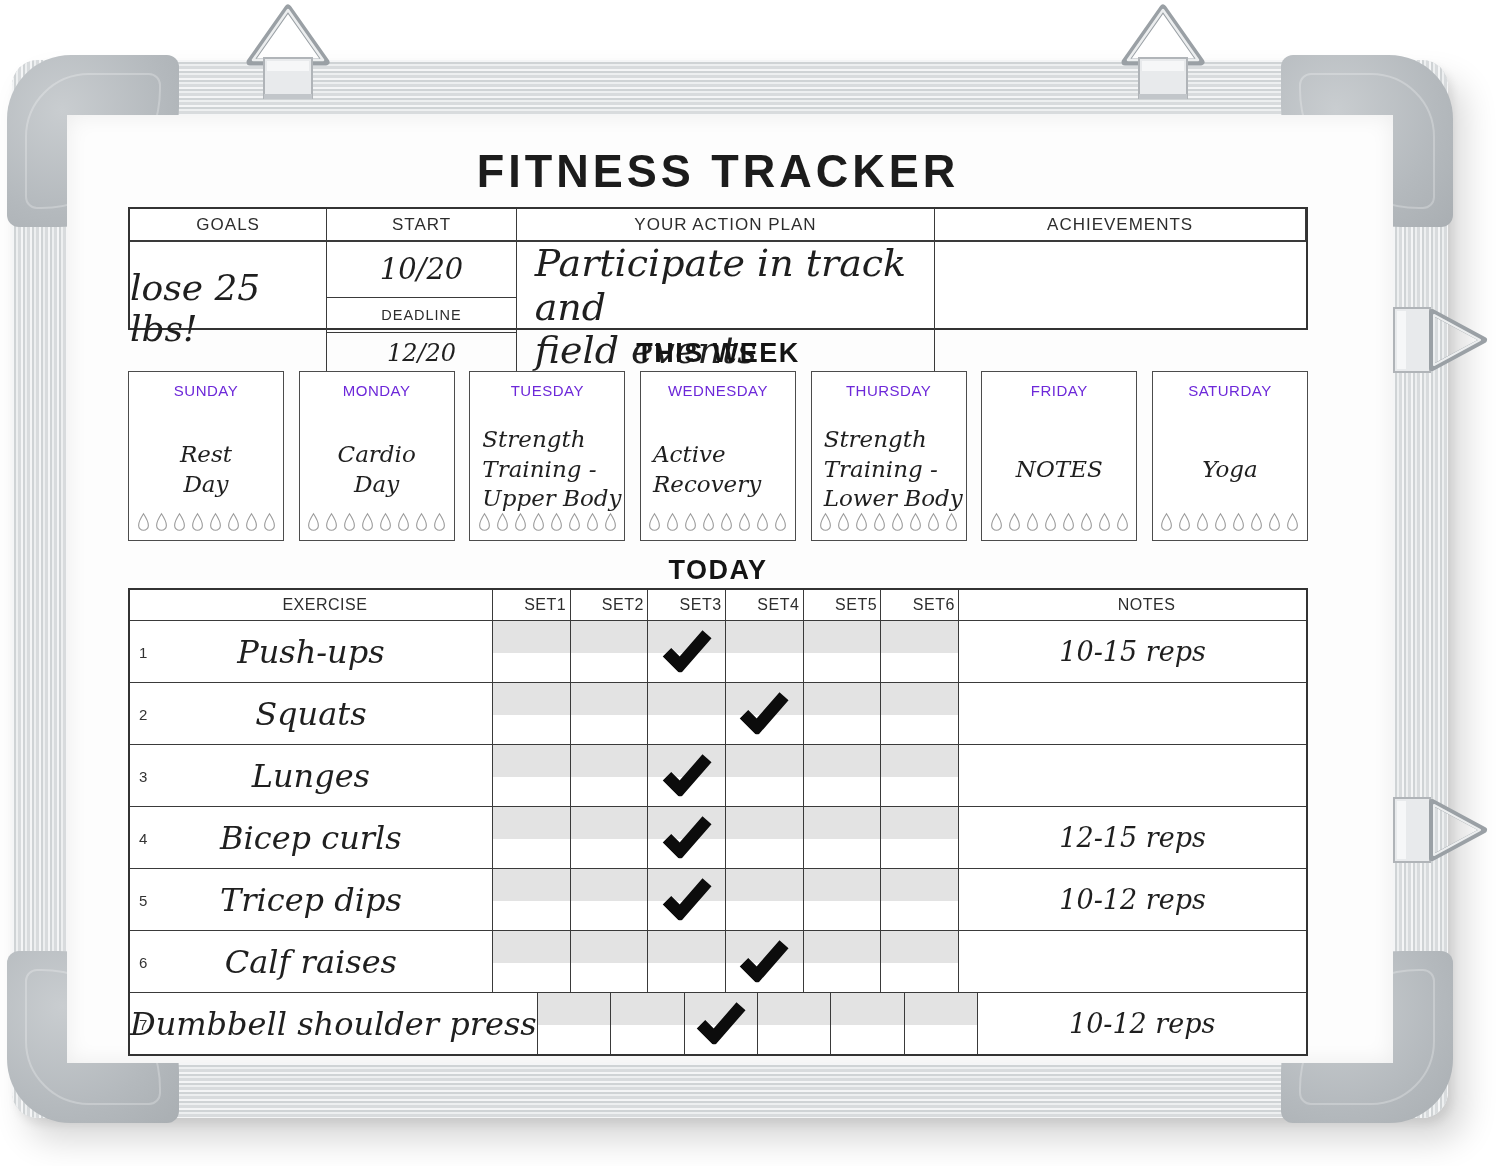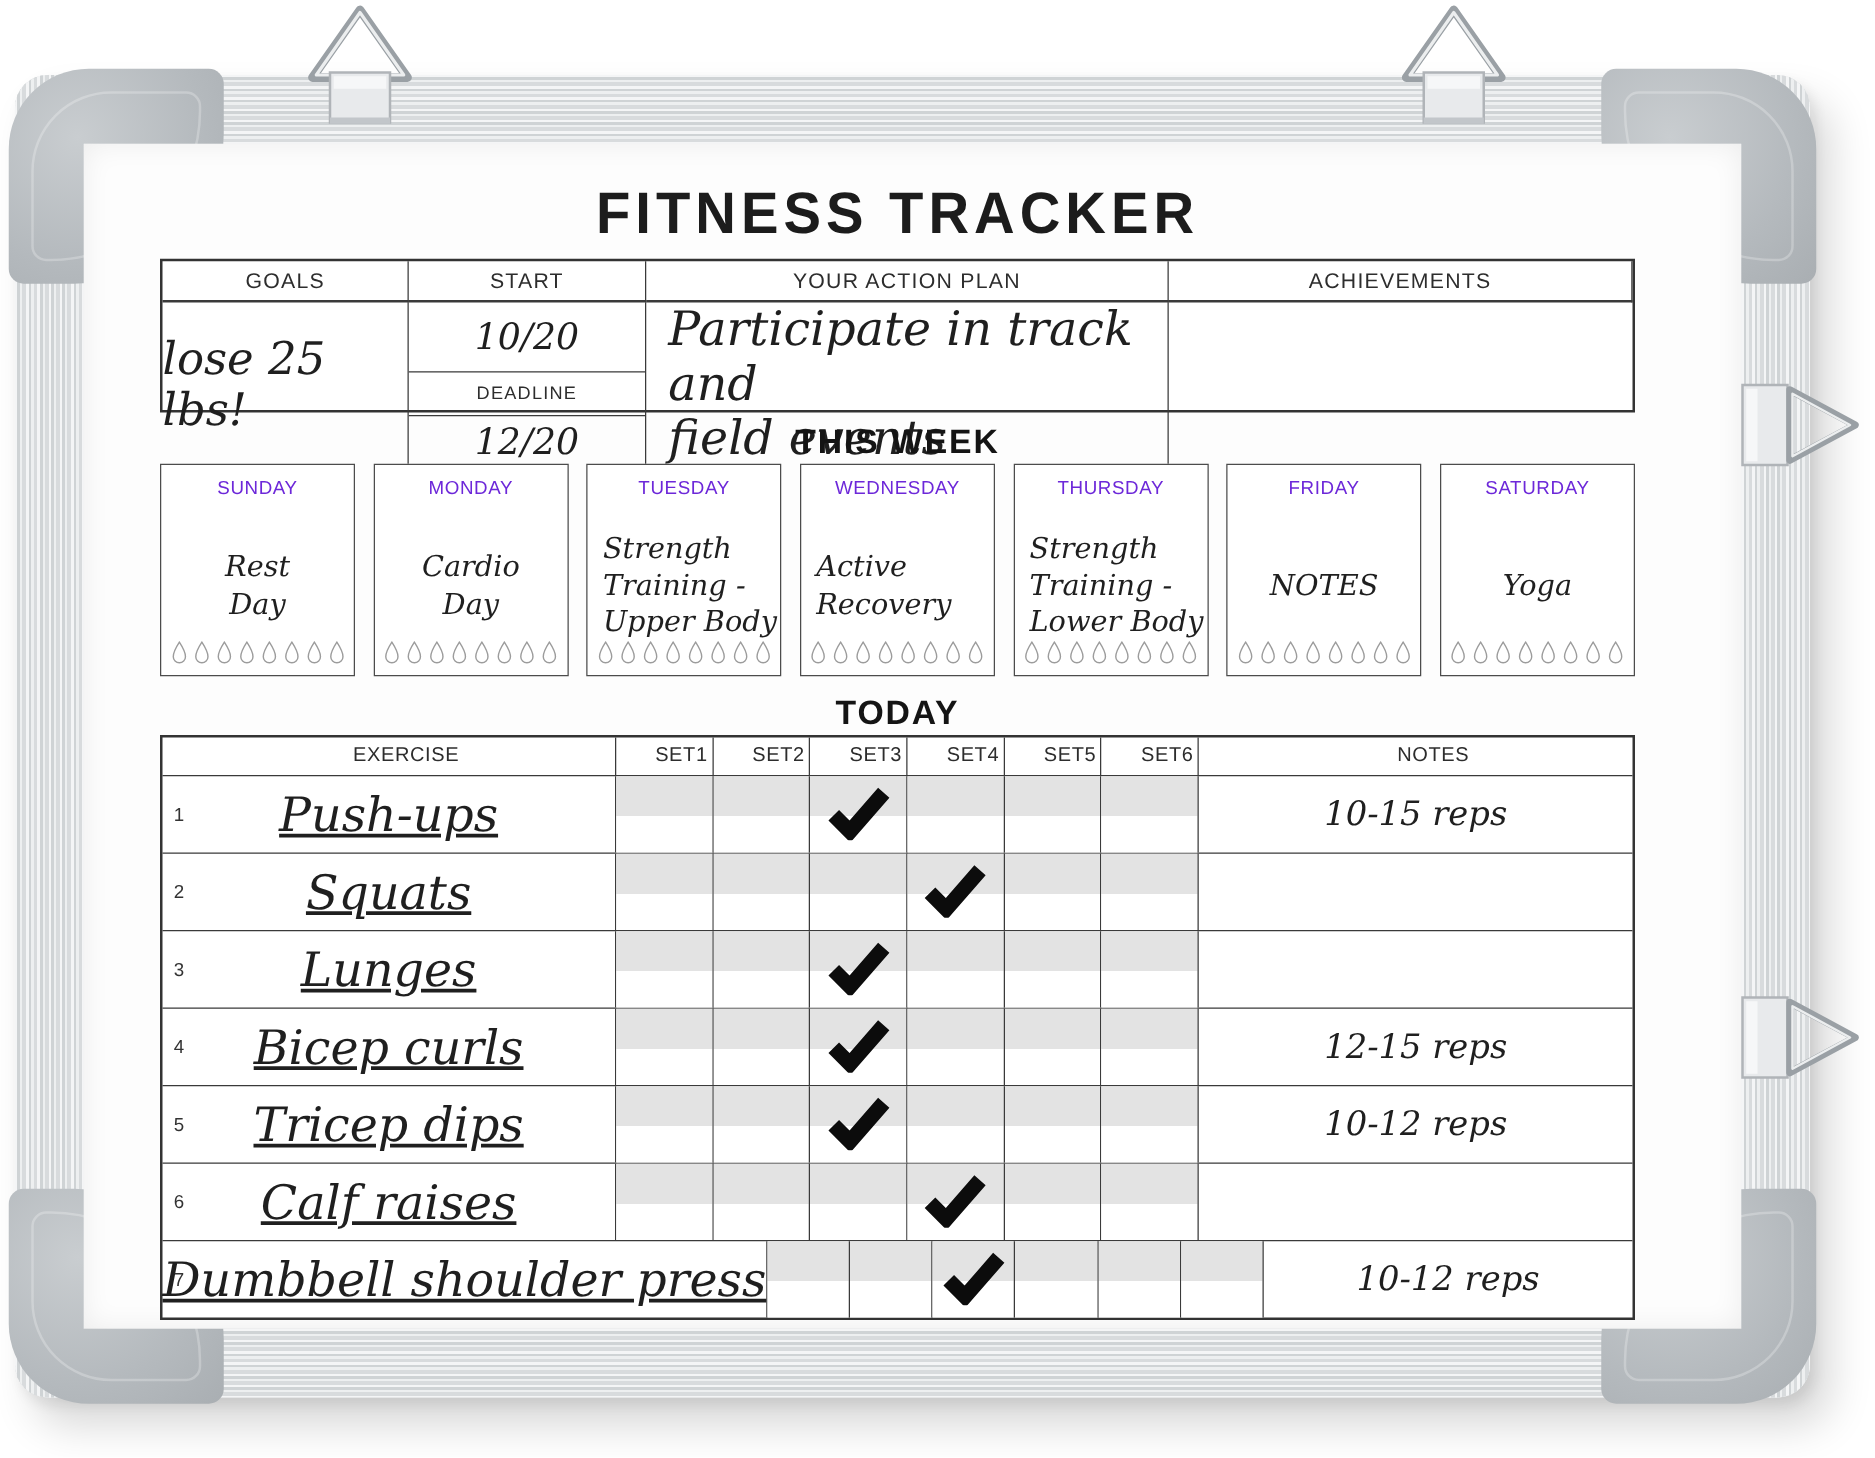--- a/index.html
+++ b/index.html
@@ -46,21 +46,21 @@
       grid-template-rows:33px 1fr;background:#fff;}
   .gt-h{border-bottom:2px solid #3a3a3a;display:flex;align-items:center;justify-content:center;
       font-size:17px;letter-spacing:1px;color:#2d2d2d;}
   .gt-h:not(:last-of-type), .gt-b:not(.last){border-right:1.6px solid #3a3a3a;}
   .gt-b{display:flex;align-items:center;justify-content:center;}
   .goal-value{font-size:36px;}
   .start-cell{flex-direction:column;align-items:stretch;justify-content:flex-start;padding:0;}
   .start-row{display:flex;align-items:center;justify-content:center;}
   .start-date{flex:38;font-size:29px;border-bottom:1.6px solid #3a3a3a;}
   .deadline-label{flex:24;font-size:14.5px;letter-spacing:1px;color:#2d2d2d;border-bottom:1.6px solid #3a3a3a;}
-  .deadline-date{flex:28;font-size:29px;}
+  .deadline-date{flex:28;font-size:24px;}
   .action-value{font-size:38px;line-height:1.15;white-space:pre-line;padding:0 18px;width:100%;box-sizing:border-box;}
 
   
   .section-heading{margin:0;text-align:center;font-size:27px;font-weight:700;
       letter-spacing:1.5px;color:#141414;height:30px;line-height:30px;}
   .week-heading{margin-top:8px;}
   .today-heading{margin-top:14px;}
 
   
   .week-row{margin-top:3px;display:flex;justify-content:space-between;height:170px;}
@@ -79,21 +79,21 @@
   .tt-header{height:30px;}
   .tt-header .cell{display:flex;align-items:center;justify-content:center;
       font-size:16px;letter-spacing:.5px;color:#2d2d2d;padding-left:28px;}
   .tt-body{height:61px;border-top:1.6px solid #3a3a3a;}
   .cell{box-sizing:border-box;position:relative;}
   .cell:not(.last){border-right:1.4px solid #3a3a3a;}
   .set{background:linear-gradient(#e3e3e3 0 32px, #ffffff 32px);}
   .exercise-cell{display:flex;align-items:center;justify-content:center;}
   .row-num{position:absolute;left:9px;top:50%;transform:translateY(-50%);
       font-size:15px;color:#333;font-family:"Liberation Sans", sans-serif;font-style:normal;}
-  .exercise-name{font-size:38px;white-space:nowrap;text-decoration:underline;}
+  .exercise-name{font-size:32px;white-space:nowrap;}
   .notes-cell{display:flex;align-items:center;justify-content:center;}
   .notes-text{font-size:27px;}
   .check{position:absolute;left:50%;top:50%;transform:translate(-50%,-54%);width:52px;height:44px;}
 
   
   .hook{position:absolute;z-index:5;}
 </style>
 </head>
 <body>
 

